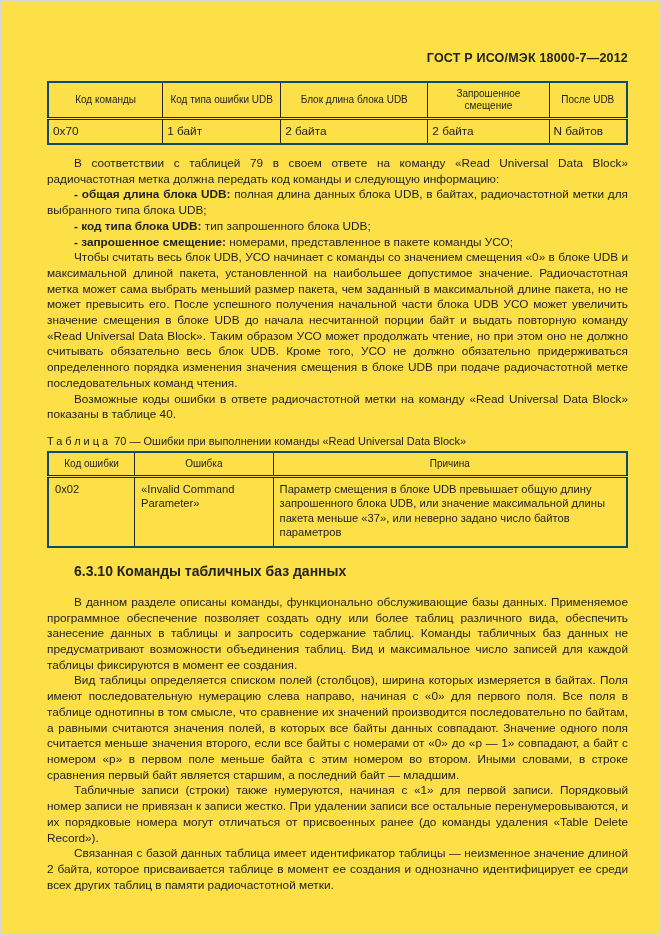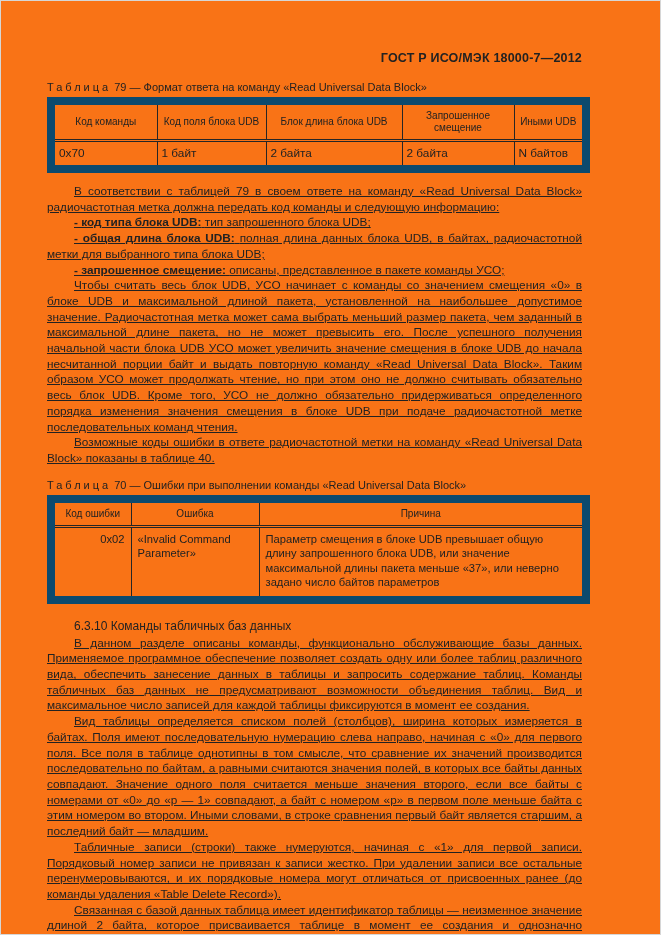--- a/index.html
+++ b/index.html
@@ -1,21 +1,21 @@
 <!DOCTYPE html>
 <html lang="ru"><head>
 <meta charset="utf-8">
 <style>
   html,body { margin:0; padding:0; background:#ffffff; }
   .page {
     width:661px; height:935px;
     box-sizing:border-box;
-    background:#f97316;
+    background:#fde047;
     border:1px solid #d6d6d6;
-    padding:50px 78px 0 46px;
+    padding:50px 32px 0 46px;
     font-family:"Liberation Sans", sans-serif;
     color:#222222;
     overflow:hidden;
     position:relative;
   }
   .running-header {
     text-align:right;
     font-weight:bold;
     font-size:12.5px;
     letter-spacing:.2px;
@@ -24,21 +24,21 @@
   .table-caption {
     font-size:11px;
     margin:0 0 4px 0;
     color:#222;
   }
   .table-caption .spaced { letter-spacing:3px; }
   .gost-table {
     width:100%;
     border-collapse:collapse;
     table-layout:fixed;
-    border:8px solid #0c4a6e;
+    border:2px solid #0c4a6e;
   }
   .gost-table th, .gost-table td {
     border:1px solid #262626;
     font-weight:normal;
   }
   .gost-table th {
     font-size:10px;
     line-height:12px;
     text-align:center;
     vertical-align:middle;
@@ -50,84 +50,79 @@
     text-align:left;
     vertical-align:middle;
     padding:4px 4px 5px;
   }
   .t80 td {
     font-size:11.2px;
     line-height:14.5px;
     vertical-align:top;
     padding:4px 6px 6px;
   }
-  .t80 td.center { text-align:right; }
+  .t80 td.center { text-align:left; }
   .para {
     font-size:11.8px;
     line-height:15.7px;
     text-align:justify;
     text-indent:27px;
     margin:0;
-    text-decoration:underline;
   }
   .b { font-weight:bold; }
   .intro-block { margin-top:11px; margin-bottom:12px; }
   .caption-80 { margin-top:12px; }
   .section-heading {
-    font-size:12px;
-    font-weight:normal;
+    font-size:14px;
+    font-weight:bold;
     text-indent:27px;
-    margin:15px 0 3px 0;
+    margin:15px 0 16px 0;
   }
 </style>
 </head>
 <body>
 
 <div class="page">
 
   <div class="running-header">ГОСТ Р ИСО/МЭК 18000-7—2012</div>
 
-  <div class="table-caption">
-    <span class="spaced">Таблица</span>
-    <span>79 — Формат ответа на команду «Read Universal Data Block»</span>
-  </div>
 
   <table class="gost-table t79">
     <colgroup>
       <col style="width:106px">
         <col style="width:109px">
         <col style="width:136px">
         <col style="width:112px">
         <col style="width:72px">
     </colgroup>
     <thead>
       <tr>
         <th>Код команды</th>
-        <th>Код поля блока UDB</th>
+        <th>Код типа ошибки UDB</th>
         <th>Блок длина блока UDB</th>
         <th>Запрошенное смещение</th>
-        <th>Иными UDB</th>
+        <th>После UDB</th>
       </tr>
     </thead>
     <tbody>
       <tr>
         <td>0x70</td>
         <td>1 байт</td>
         <td>2 байта</td>
         <td>2 байта</td>
         <td>N байтов</td>
       </tr>
     </tbody>
   </table>
 
   <div class="intro-block">
     <p class="para">В соответствии с таблицей 79 в своем ответе на команду «Read Universal Data Block» радиочастотная метка должна передать код команды и следующую информацию:</p>
+    <p class="para"><span class="b">- общая длина блока UDB:</span> <span>полная длина данных блока UDB, в байтах, радиочастотной метки для выбранного типа блока UDB;</span></p>
     <p class="para"><span class="b">- код типа блока UDB:</span> <span>тип запрошенного блока UDB;</span></p>
-    <p class="para"><span class="b">- общая длина блока UDB:</span> <span>полная длина данных блока UDB, в байтах, радиочастотной метки для выбранного типа блока UDB;</span></p>
-    <p class="para"><span class="b">- запрошенное смещение:</span> <span>описаны, представленное в пакете команды УСО;</span></p>
+    <p class="para"><span class="b">- запрошенное смещение:</span> <span>номерами, представленное в пакете команды УСО;</span></p>
     <p class="para">Чтобы считать весь блок UDB, УСО начинает с команды со значением смещения «0» в блоке UDB и максимальной длиной пакета, установленной на наибольшее допустимое значение. Радиочастотная метка может сама выбрать меньший размер пакета, чем заданный в максимальной длине пакета, но не может превысить его. После успешного получения начальной части блока UDB УСО может увеличить значение смещения в блоке UDB до начала несчитанной порции байт и выдать повторную команду «Read Universal Data Block». Таким образом УСО может продолжать чтение, но при этом оно не должно считывать обязательно весь блок UDB. Кроме того, УСО не должно обязательно придерживаться определенного порядка изменения значения смещения в блоке UDB при подаче радиочастотной метке последовательных команд чтения.</p>
     <p class="para">Возможные коды ошибки в ответе радиочастотной метки на команду «Read Universal Data Block» показаны в таблице 40.</p>
   </div>
 
   <div class="table-caption caption-80">
     <span class="spaced">Таблица</span>
     <span>70 — Ошибки при выполнении команды «Read Universal Data Block»</span>
   </div>
 
   <table class="gost-table t80">

